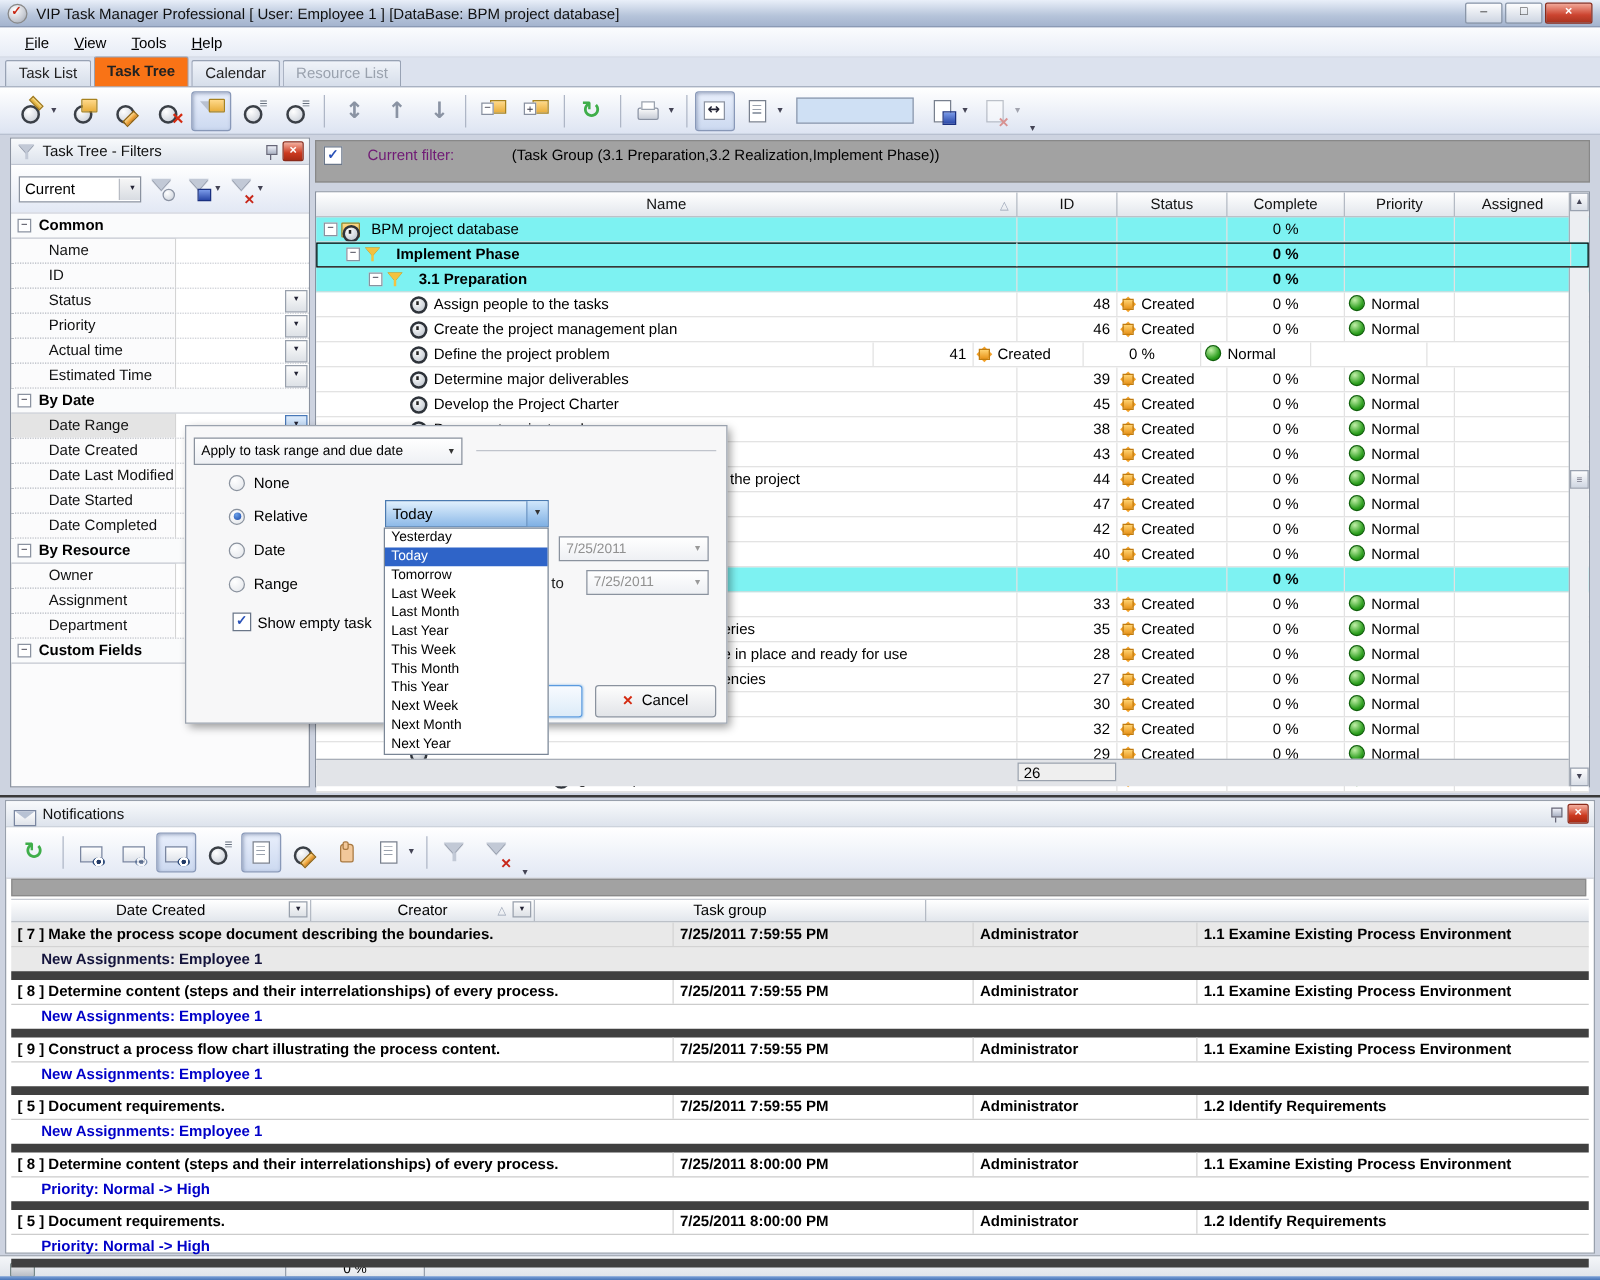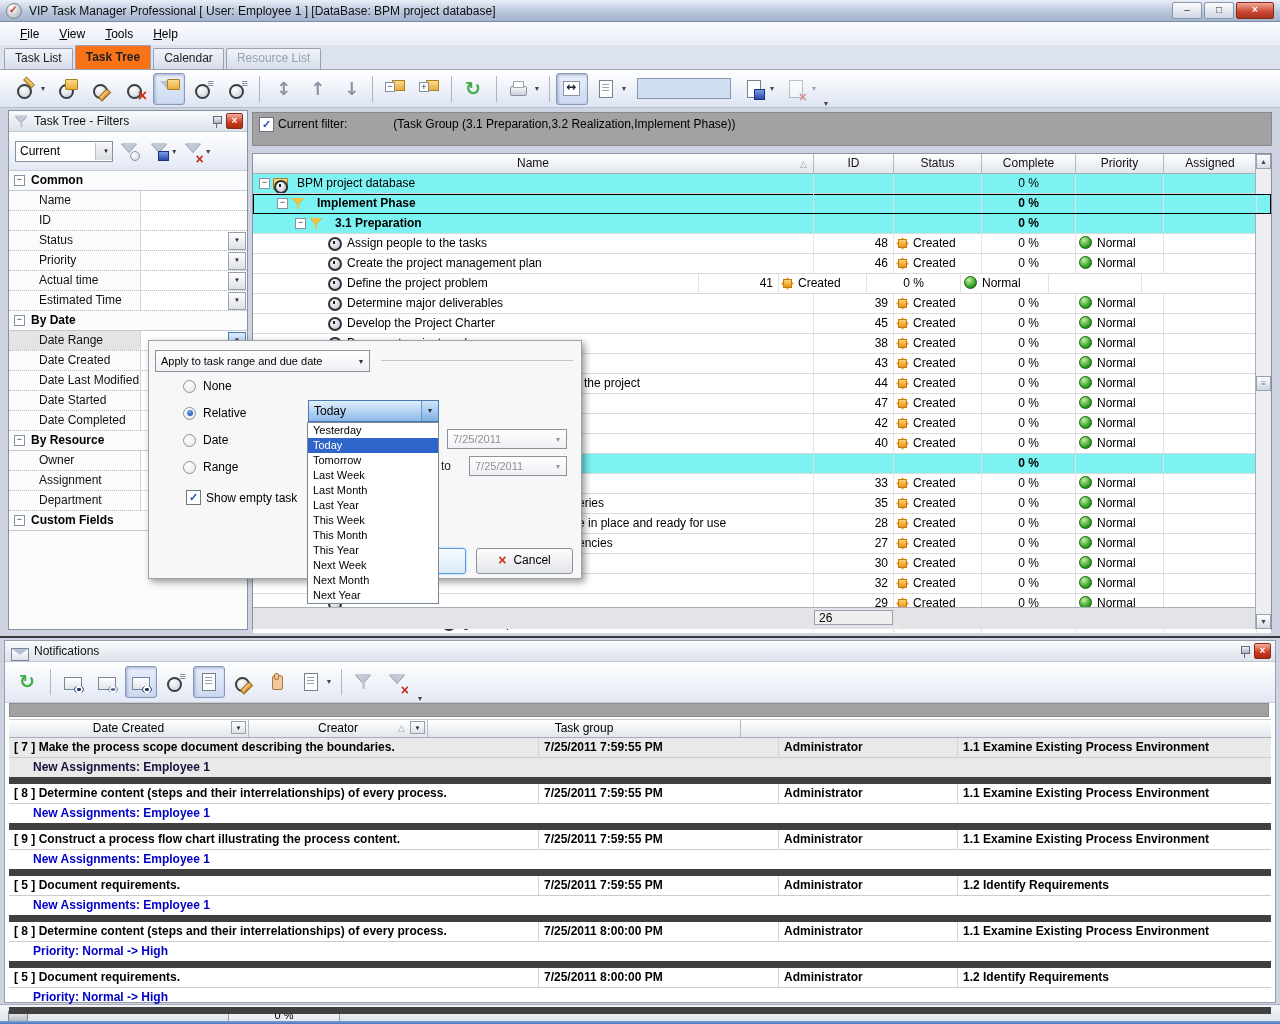--- a/index.html
+++ b/index.html
@@ -94,21 +94,21 @@
   #frows .frow{height:19px;border-bottom:1px dotted #b4b8c0;display:flex;position:relative}
   .flabel{width:132px;padding-left:30px;line-height:18px;border-right:1px solid #d4d4d4;box-sizing:border-box;color:#111}
   .fval{flex:1;position:relative;background:#fff}
   .fdrop{position:absolute;right:1px;top:1px;width:16px;height:16px;border:1px solid #98a0ac;background:linear-gradient(#fdfdfd,#dde1e6);font-size:6px;line-height:15px;text-align:center;color:#223}
   .frow.selected .flabel{background:#e4e4e4}
   .frow.selected .fdrop{background:linear-gradient(#dcebfc,#a8c8ee);border-color:#4878b8}
   
   #filterbar{left:252px;top:112px;width:1020px;height:34px;background:#a2a2a2;border:1px solid #888;box-sizing:border-box;display:flex;align-items:flex-start;padding:4px 6px;z-index:2}
   .cb{display:inline-block;width:13px;height:13px;background:#fff;border:1px solid #6a7688;text-align:center;font:bold 11px/12px "Liberation Sans",sans-serif;color:#2a52b8}
   .cb.checked::after{content:"✓"}
-  #fblabel{margin-left:4px;color:#000000}
+  #fblabel{margin-left:20px;color:#701a75}
   #fbvalue{margin-left:46px;color:#000}
   
   #grid{left:252px;top:153px;width:1020px;height:477px;background:#fff;border:1px solid #8a92a0;box-sizing:border-box;z-index:1}
   #grid-header{height:19px;display:flex;background:linear-gradient(#ffffff,#e2e6ec);border-bottom:1px solid #a8aeb8}
   .gh{border-right:1px solid #b4bac4;text-align:center;line-height:18px;color:#111;position:relative;box-sizing:border-box}
   .sorttri{position:absolute;right:6px;top:1px;font-size:9px;color:#98a2b4}
   .grow{height:19px;display:flex;border-bottom:1px solid #dadada;position:relative;background:#fff}
   .grow.cyan{background:#7df2f2}
   .grow.bold{font-weight:bold}
   .grow.focused{outline:1.5px solid #000;outline-offset:-1.5px;z-index:1}

